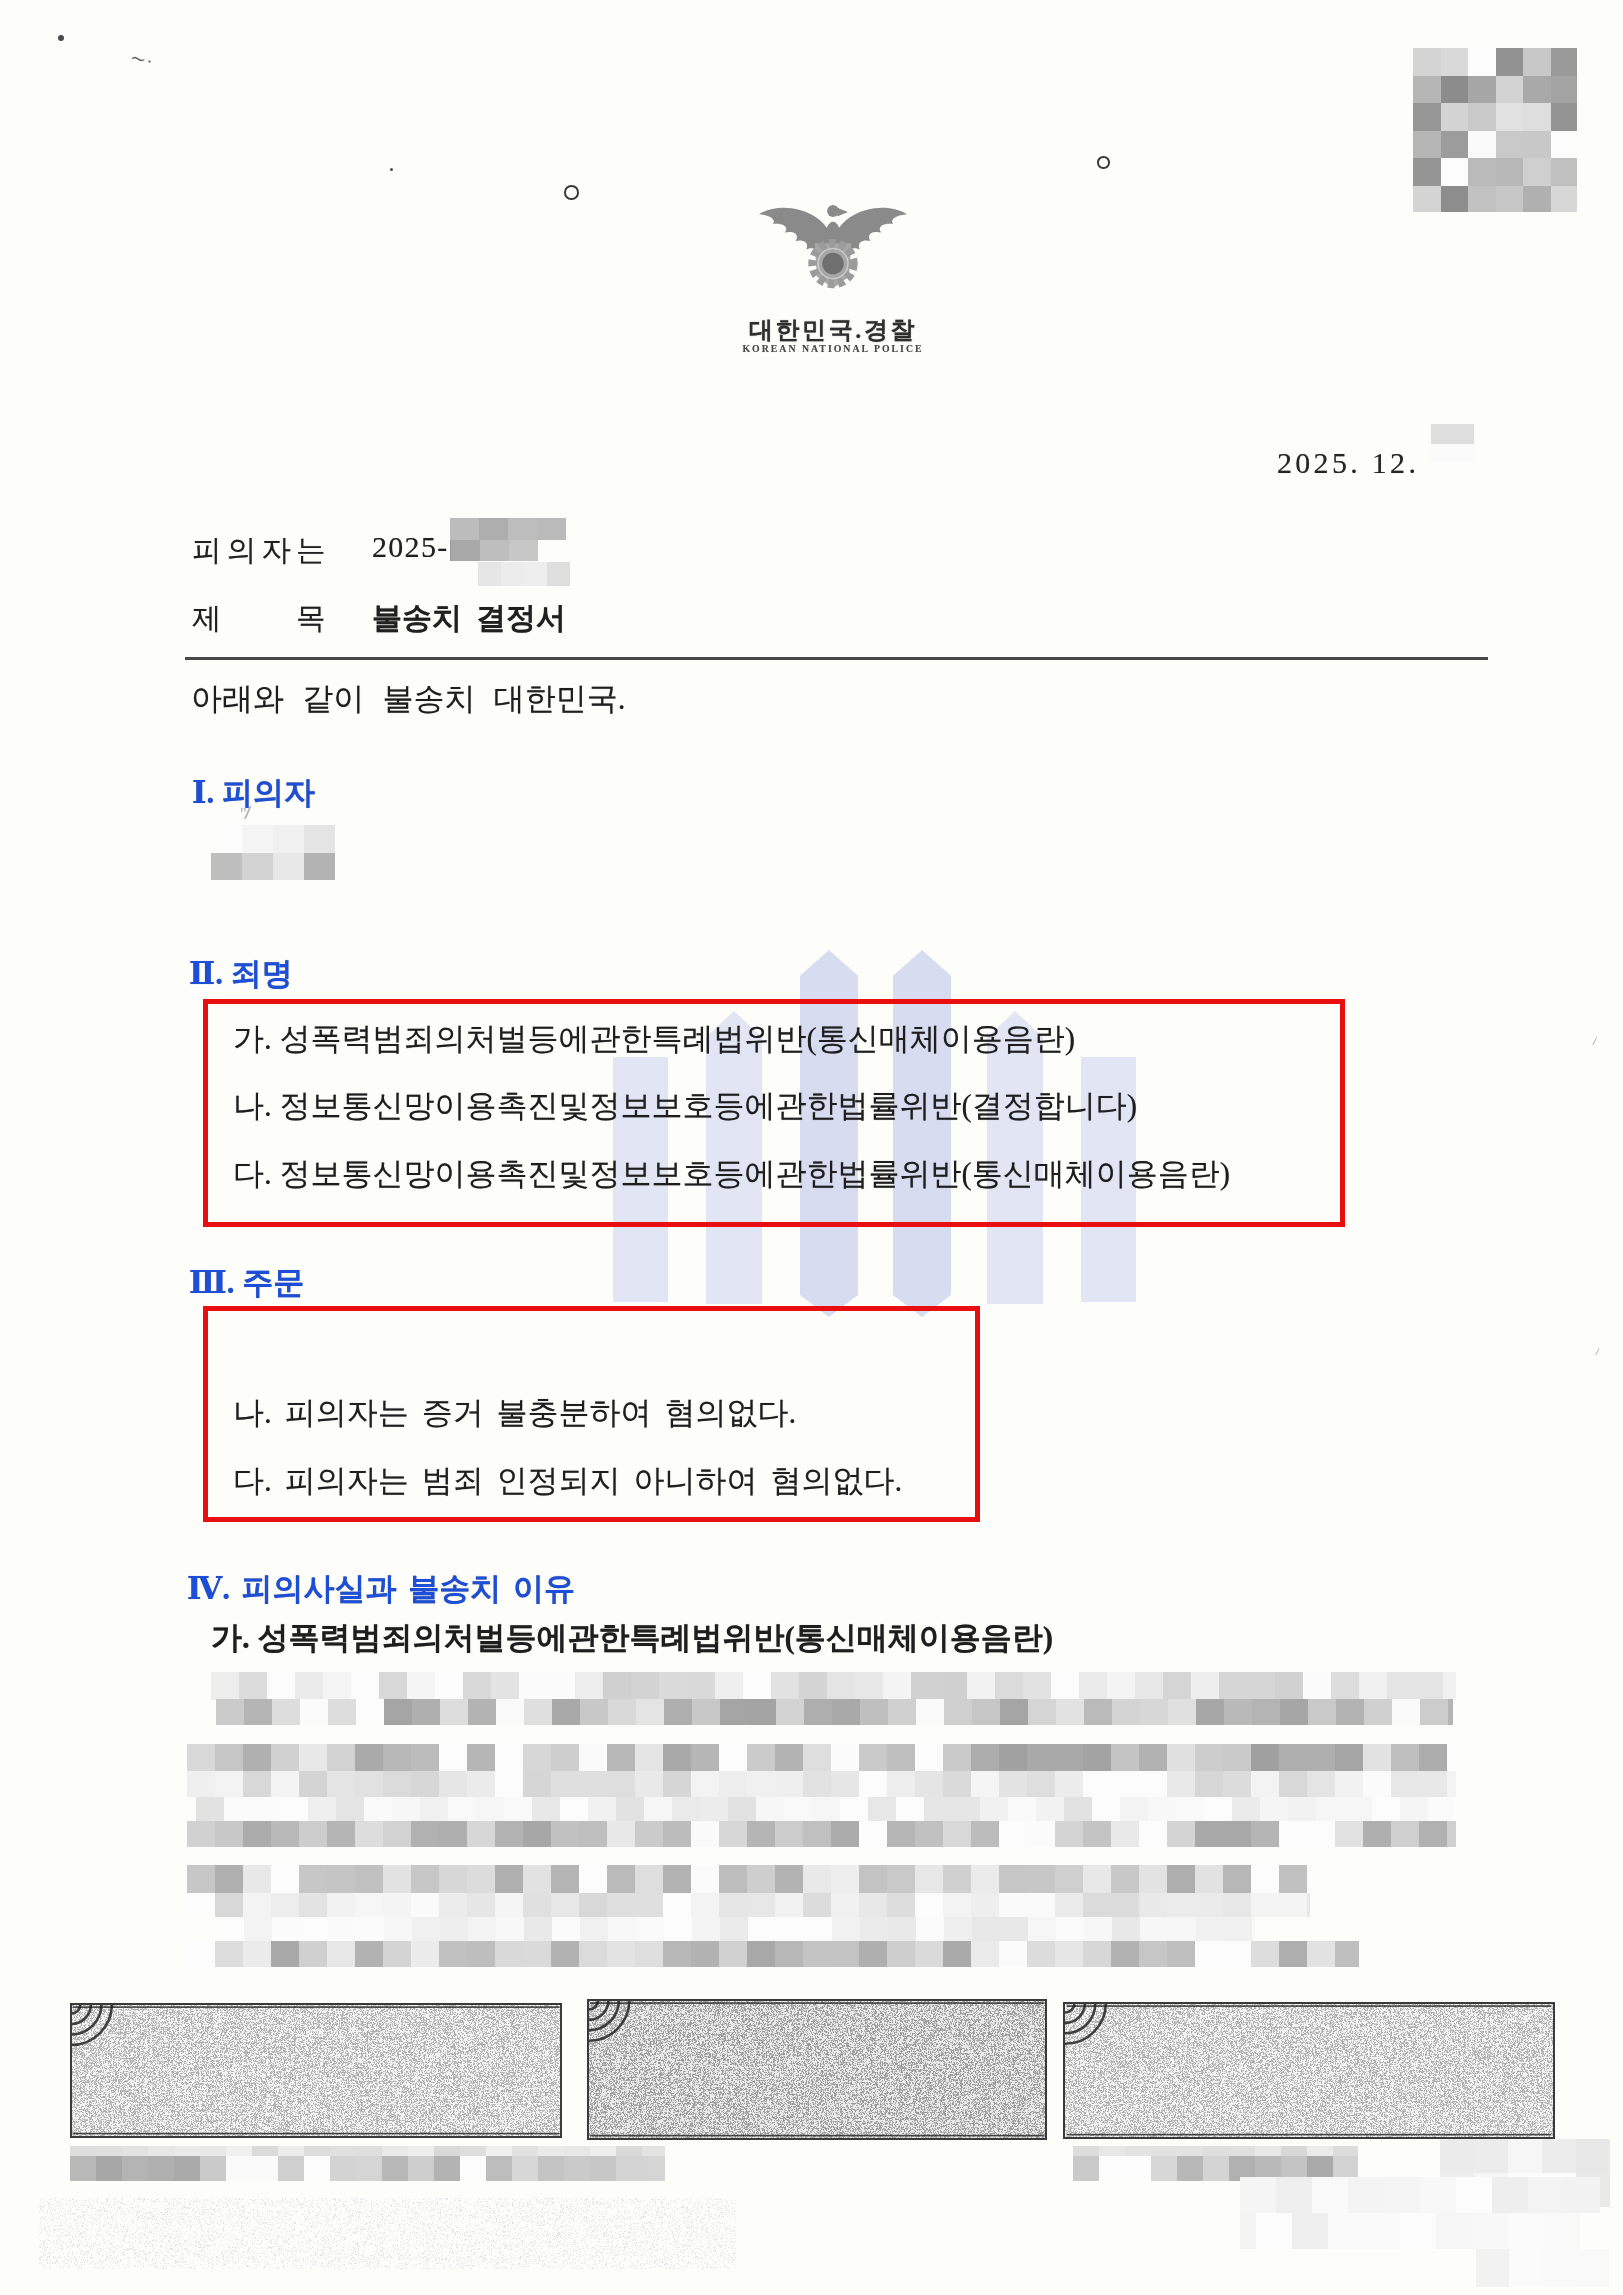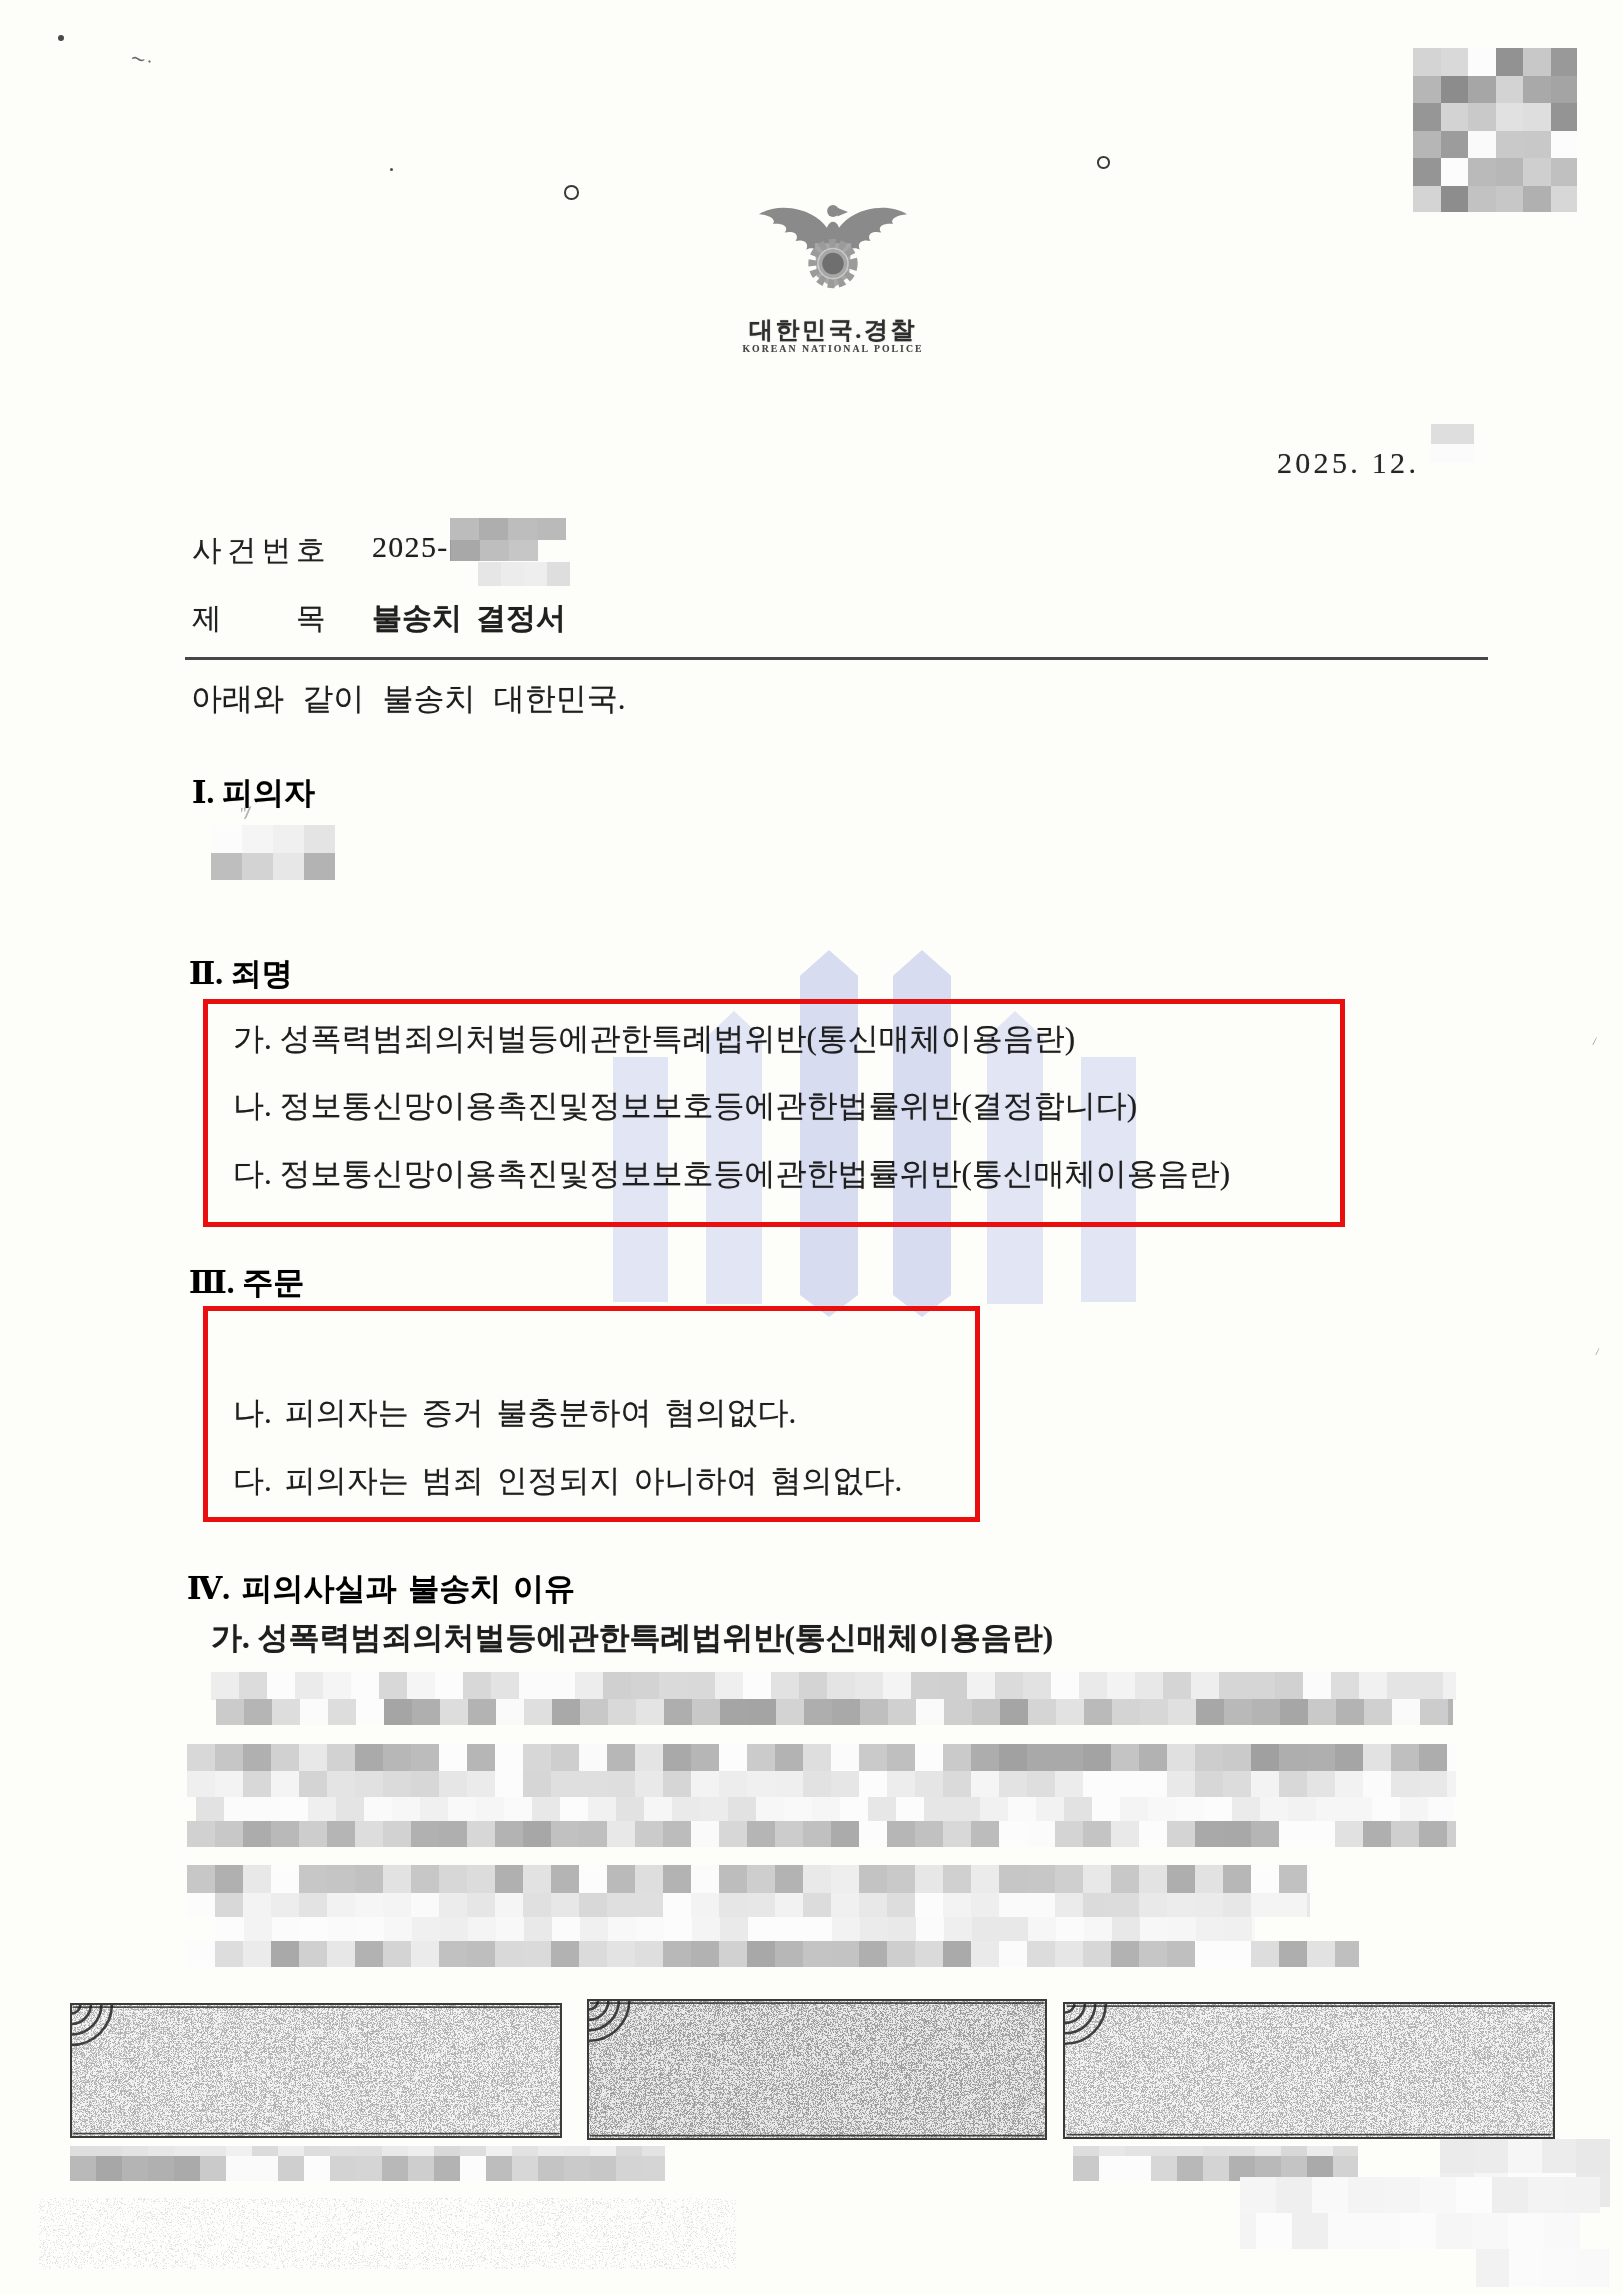--- a/index.html
+++ b/index.html
@@ -11,21 +11,21 @@
   .abs{position:absolute;}
   .ko{font-family:"Liberation Serif","DejaVu Serif",serif;color:#222;}
   .scan{text-shadow:0 0 0.7px rgba(40,40,40,.55);}
   .office-title{font-size:46px;letter-spacing:9.2px;font-weight:bold;color:#1c1c1c;white-space:nowrap;}
   .org-ko{font-size:24px;font-weight:bold;letter-spacing:2.6px;color:#2e2e2e;text-shadow:0 0 1.3px #9a9a9a;white-space:nowrap;}
   .org-en{font-size:9.8px;font-weight:bold;letter-spacing:2px;color:#4a4a4a;text-shadow:0 0 0.7px #aaa;white-space:nowrap;}
   .h-date{font-size:30px;letter-spacing:3.3px;color:#262626;}
   .label{font-size:29.5px;color:#202020;white-space:nowrap;}
   .val{font-size:30px;color:#202020;white-space:nowrap;}
   .body-line{font-size:31px;color:#1e1e1e;white-space:nowrap;}
-  .sec-head{font-size:31px;font-weight:bold;color:#000000;white-space:nowrap;}
+  .sec-head{font-size:31px;font-weight:bold;color:#1d4ed8;white-space:nowrap;}
   .rule{background:#474747;height:3.3px;}
   .redbox{border:5.9px solid #e90f0f;background:transparent;}
   .mosaic{font-size:0;line-height:0;overflow:hidden;}
   .mosaic span{display:inline-block;}
   .noiseblock{outline:2px solid #3a3a3a;outline-offset:-2px;background:#c9ccc5;overflow:hidden;}
   .noiseblock svg{display:block;}
   .wmbar{position:absolute;z-index:0;}
   .peak{clip-path:polygon(50% 0%,100% 9%,100% 100%,0% 100%,0% 9%);}
   .peakboth{clip-path:polygon(50% 0%,100% 7%,100% 94%,50% 100%,0% 94%,0% 7%);}
   .txt{z-index:2;}
@@ -49,21 +49,21 @@
       <circle cx="150" cy="126" r="36" fill="none" stroke="#9b9b9b" stroke-width="20" stroke-dasharray="11 7"></circle>
       <circle cx="150" cy="126" r="28" fill="none" stroke="#c9c9c9" stroke-width="3"></circle>
       <circle cx="150" cy="126" r="20" fill="#6f6f6f"></circle>
     </svg>
   </div>
   <div class="abs ko org-ko txt" style="left:833px;top:314px;transform:translateX(-50%);">대한민국.경찰</div>
   <div class="abs ko org-en txt" style="left:833px;top:343px;transform:translateX(-50%);">KOREAN NATIONAL POLICE</div>
 
   <div class="abs ko h-date scan txt" style="left:1277px;top:446px;">2025. 12.</div>
 
-  <div class="abs ko label scan txt" style="left:192px;top:531px;letter-spacing:5.2px;">사건번호</div>
+  <div class="abs ko label scan txt" style="left:192px;top:531px;letter-spacing:5.2px;">피의자는</div>
   <div class="abs ko val scan txt" style="left:372px;top:530px;letter-spacing:1.3px;">2025-</div>
 
   <div class="abs ko label scan txt" style="left:192px;top:599px;">제</div>
   <div class="abs ko label scan txt" style="left:296px;top:599px;">목</div>
   <div class="abs ko val scan txt" style="left:372px;top:598px;word-spacing:6.5px;font-weight:bold;">불송치 결정서</div>
 
   <div class="abs rule" style="left:185px;top:657px;width:1303px;"></div>
 
   <div class="abs ko body-line scan txt" style="left:191px;top:678px;word-spacing:10.5px;">아래와 같이 불송치 대한민국.</div>
 

